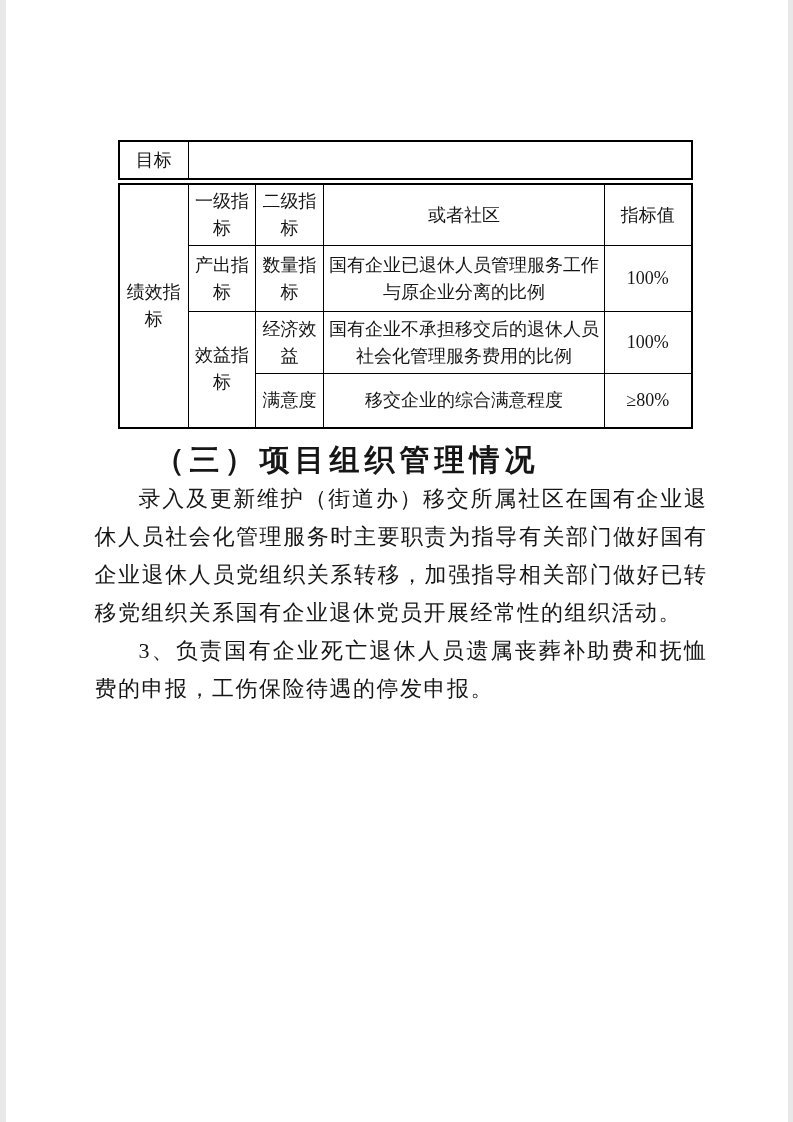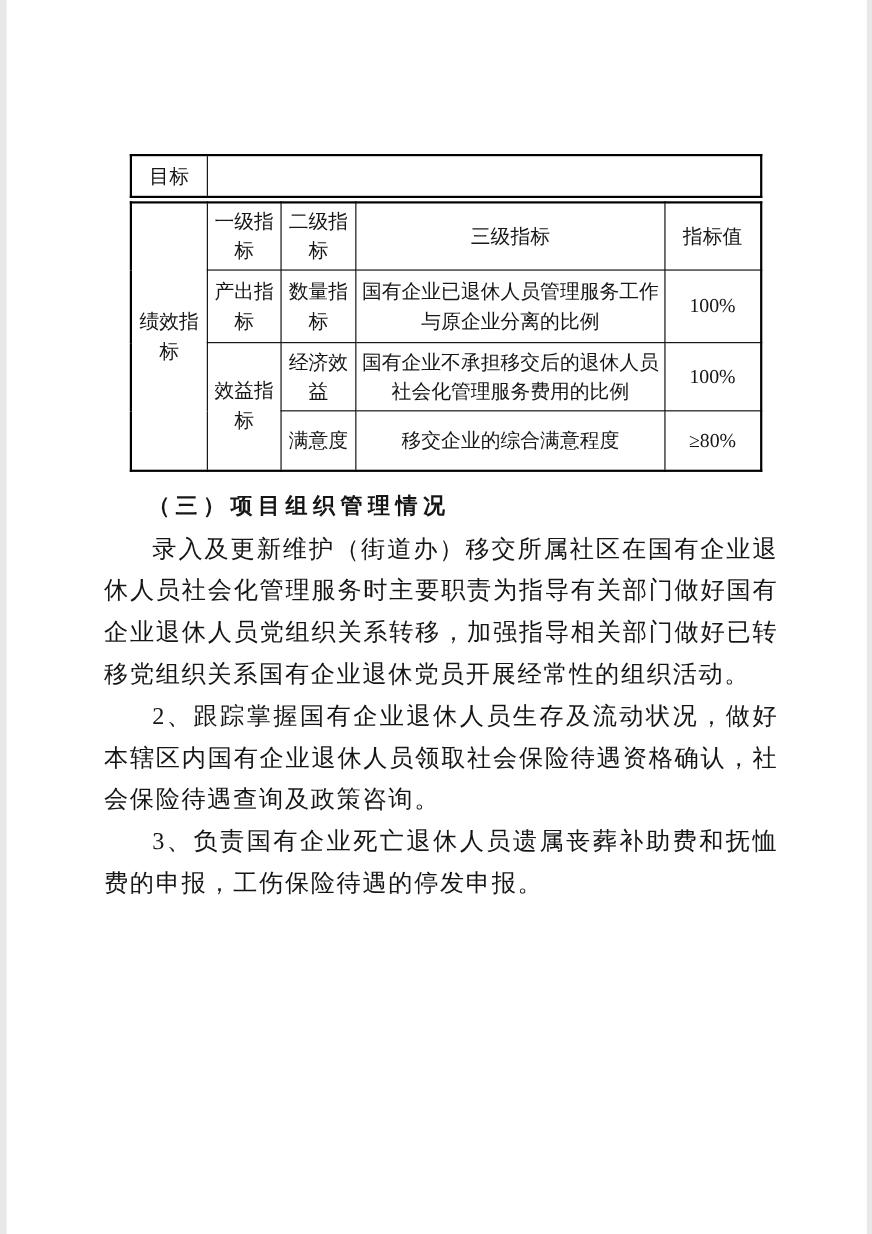--- a/index.html
+++ b/index.html
@@ -55,21 +55,21 @@
     left: 89px;
     top: 440px;
     width: 613px;
     font-size: 22px;
     line-height: 38px;
     letter-spacing: 1.5px;
     text-align: justify;
     text-align-last: left;
   }
   .content .heading {
-    font-size: 20px;
+    font-size: 30px;
     font-weight: bold;
     letter-spacing: 5px;
     text-indent: 2em;
     line-height: 40px;
   }
   .content p.para {
     text-indent: 2em;
   }
 </style>
 </head>
@@ -98,21 +98,21 @@
         <col style="width:67px">
         <col style="width:68px">
         <col style="width:281px">
         <col style="width:87px">
       </colgroup>
       <tbody>
           <tr class="rh-header">
         <td rowspan="4">绩效指标</td>
         <td>一级指标</td>
         <td>二级指标</td>
-        <td>三级指标</td>
+        <td>或者社区</td>
         <td>指标值</td>
       </tr>
       <tr class="rh-r1">
         <td>产出指标</td>
         <td>数量指标</td>
         <td class="cell-desc">国有企业已退休人员管理服务工作与原企业分离的比例</td>
         <td>100%</td>
       </tr>
       <tr class="rh-r2">
         <td rowspan="2">效益指标</td>
@@ -125,17 +125,16 @@
         <td class="cell-desc">移交企业的综合满意程度</td>
         <td>≥80%</td>
       </tr>
     </tbody>
       </table>
   </div>
 
   <div class="content">
     <div class="heading">（三）项目组织管理情况</div>
     <p class="para">录入及更新维护（街道办）移交所属社区在国有企业退休人员社会化管理服务时主要职责为指导有关部门做好国有企业退休人员党组织关系转移，加强指导相关部门做好已转移党组织关系国有企业退休党员开展经常性的组织活动。</p>
-    <p class="para">2、跟踪掌握国有企业退休人员生存及流动状况，做好本辖区内国有企业退休人员领取社会保险待遇资格确认，社会保险待遇查询及政策咨询。</p>
     <p class="para">3、负责国有企业死亡退休人员遗属丧葬补助费和抚恤费的申报，工伤保险待遇的停发申报。</p>
   </div>
 
 </div>
 
 </body></html>

